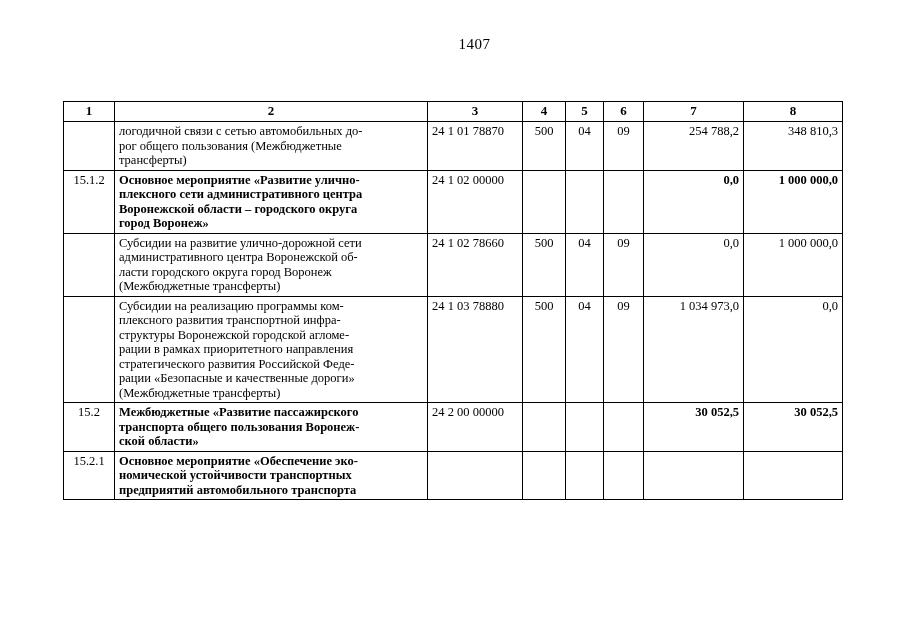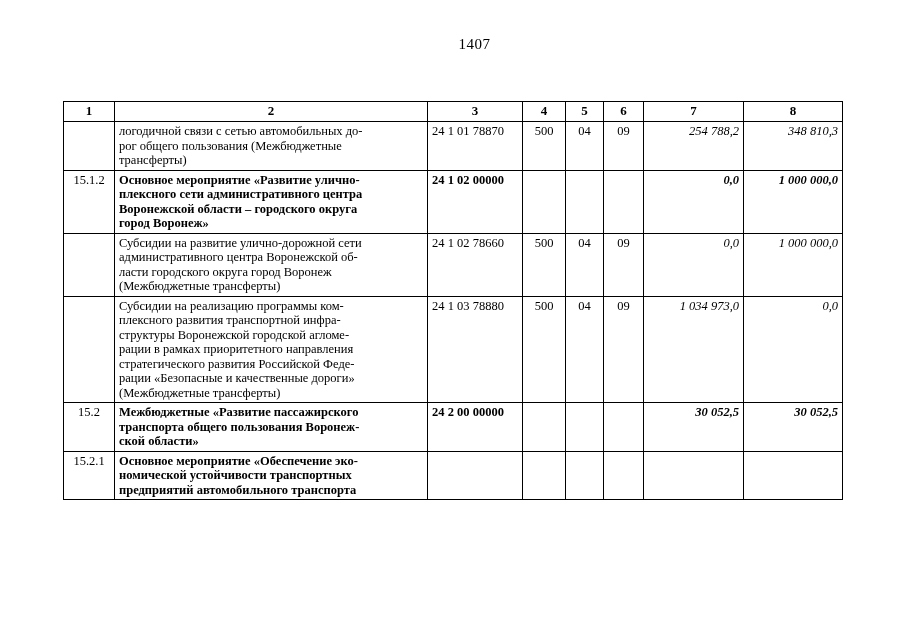--- a/index.html
+++ b/index.html
@@ -62,23 +62,23 @@
     text-align: center;
     font-weight: bold;
     font-size: 13px;
     padding: 1px 2px 2px 2px;
     height: 16px;
   }
   td.num-col { text-align: center; font-weight: bold; font-size: 12.5px; }
   td.desc { text-align: left; }
   td.desc.bold { font-weight: bold; }
   td.code { white-space: nowrap; }
-  td.code.bold { font-weight: bold; }
+  td.code.bold { font-weight: normal; }
   td.mid { text-align: center; }
-  td.amount { text-align: right; white-space: nowrap; padding-right: 6px; font-style: italic; }
+  td.amount { text-align: right; white-space: nowrap; padding-right: 6px; }
   td.amount.bold { font-weight: bold; }
 
   .cell-lines { display: block; }
   .cell-lines span { display: block; }
   .align-bottom { vertical-align: bottom; }
 </style>
 </head>
 <body>
 
 <div class="page-number">1407</div>

